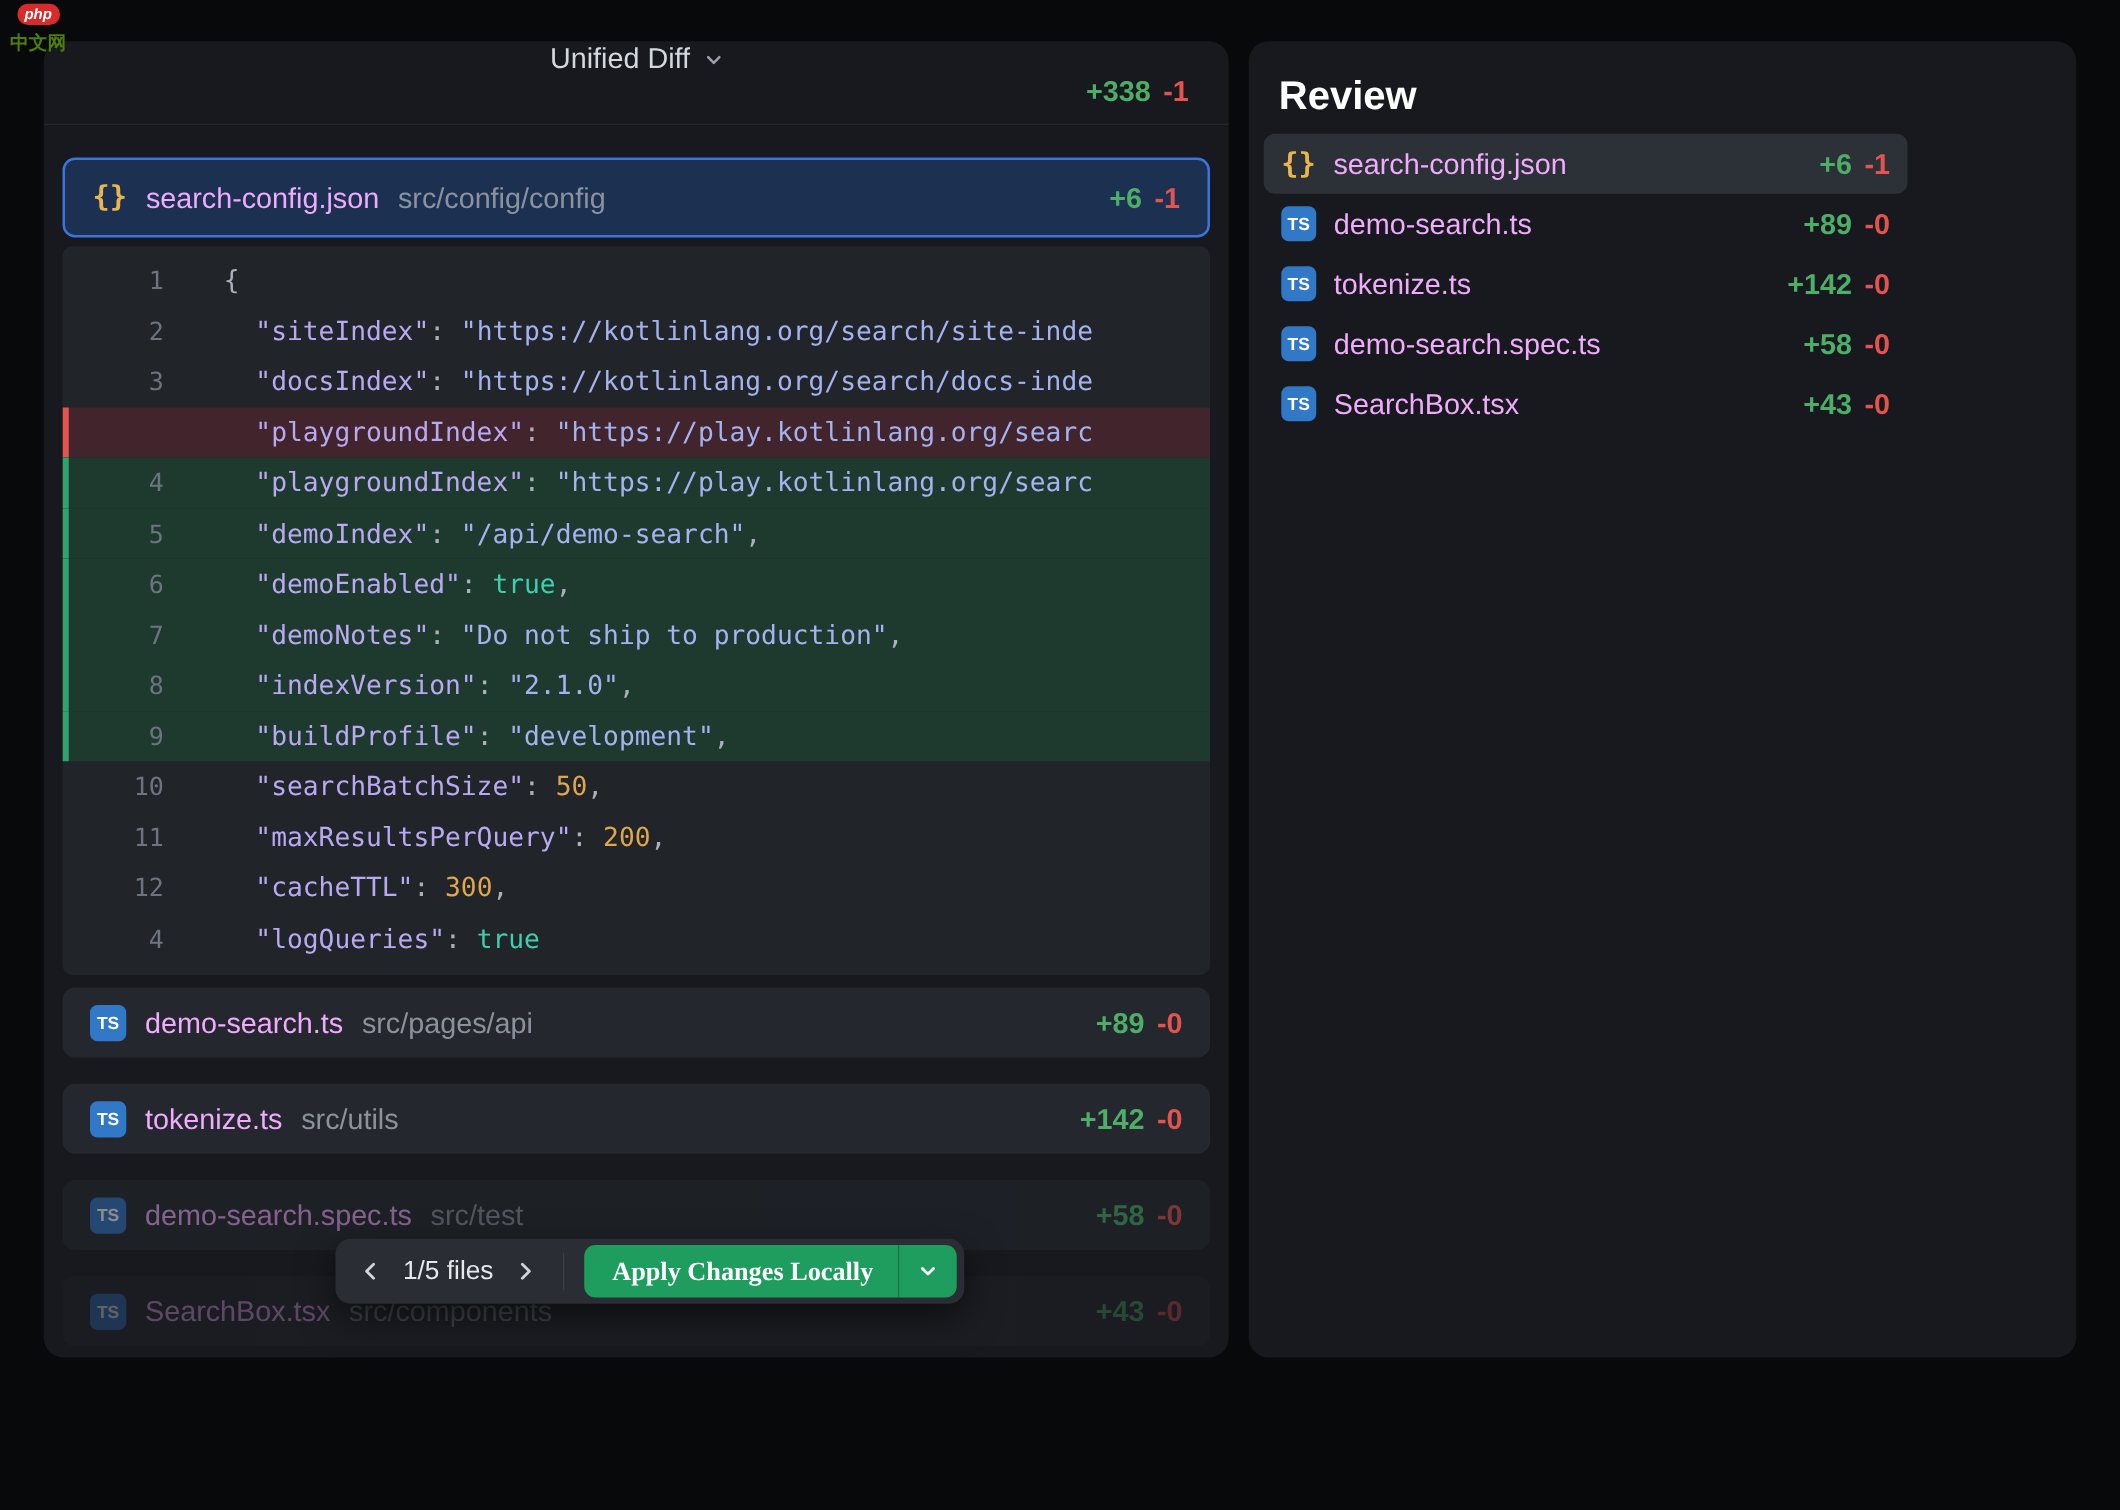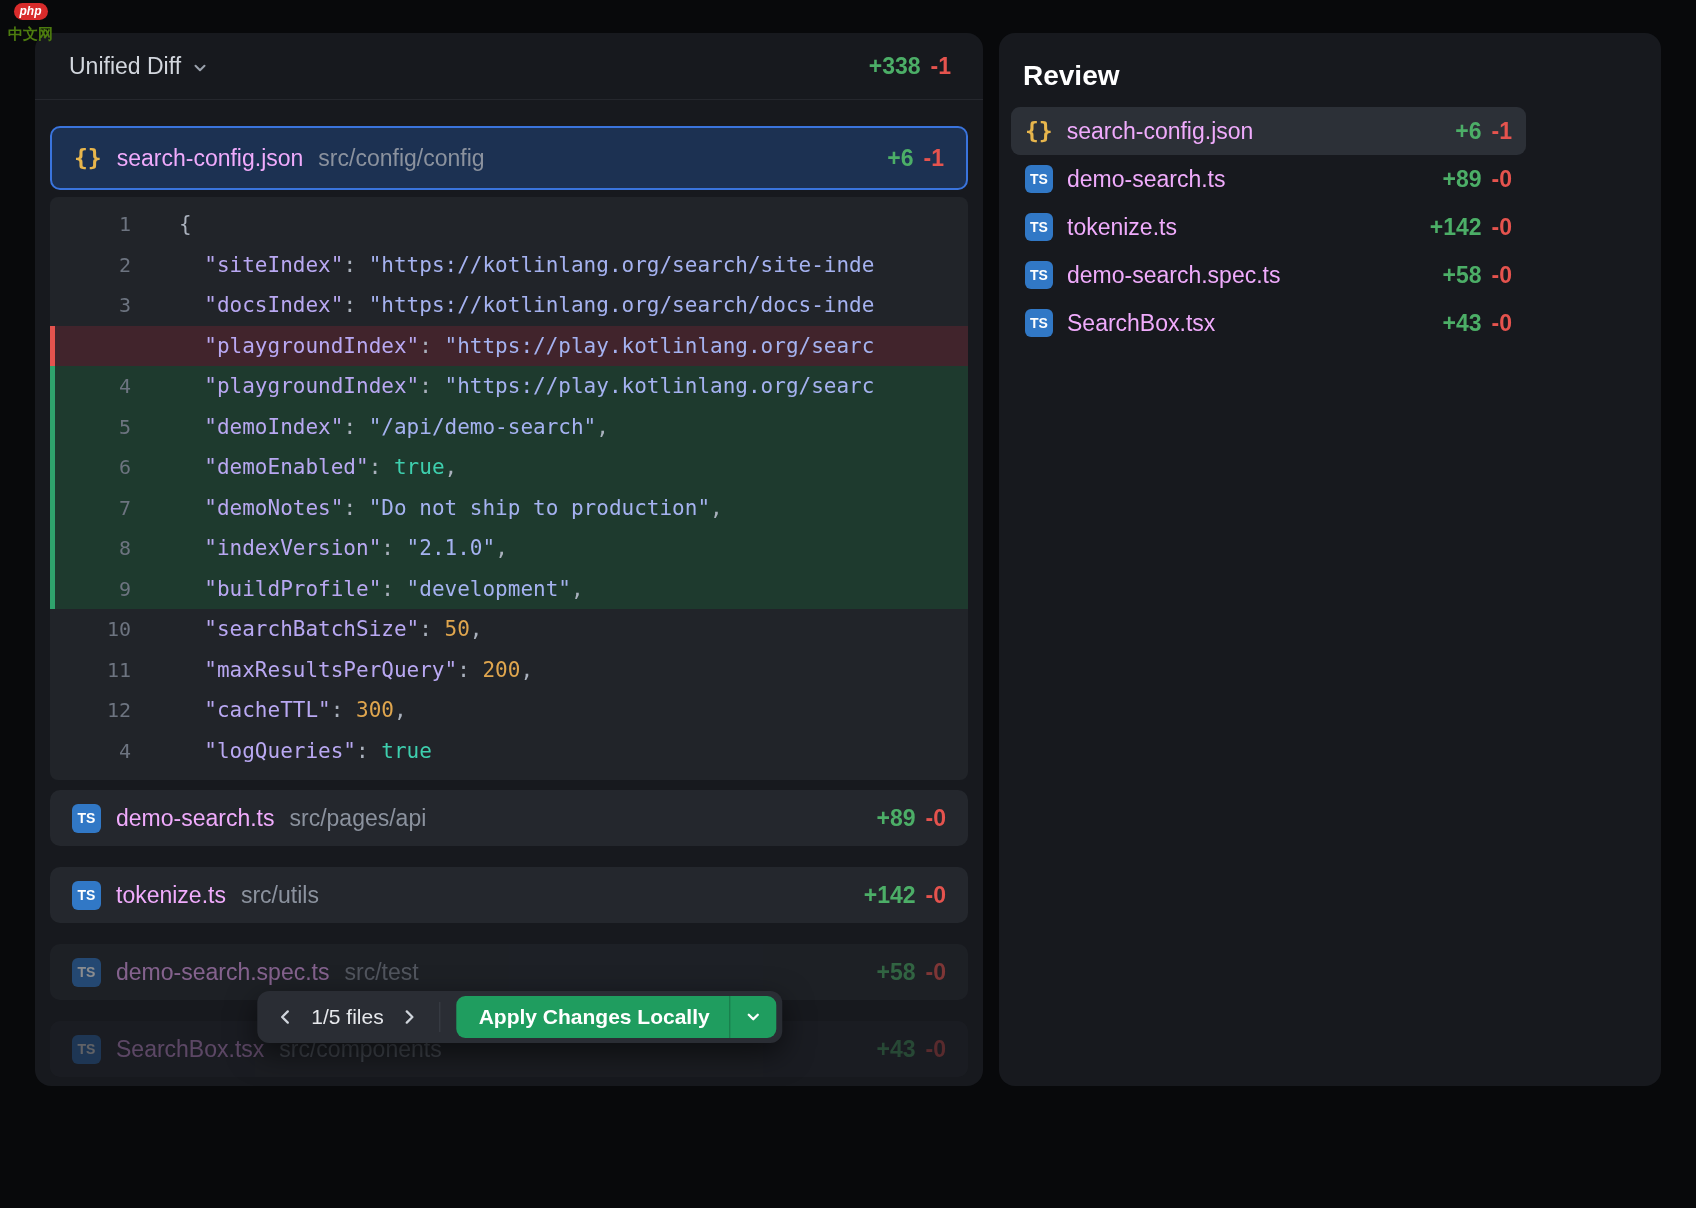--- a/index.html
+++ b/index.html
@@ -17,21 +17,21 @@
   .wm-badge { background:#d92b2b; color:#fff; font-size:12px; font-style:italic; font-weight:700; padding:2px 6px; border-radius:10px; line-height:1.1; }
   .wm-text { color:#4d7c0f; font-size:15px; font-weight:700; }
 
   
   .diff-panel {
     position:absolute; left:35px; top:33px; width:948px; height:1053px;
     background:#17191e; border-radius:16px; overflow:hidden;
   }
   .diff-header {
     height:67px; display:flex; align-items:center;
-    padding:0 32px 0 34px; border-bottom:1px solid #25272d;
+    padding:0 32px 0 34px; border-bottom:1px solid #25272d;flex-direction:column;
   }
   .view-mode { display:flex; align-items:center; gap:10px; color:#d3d7de; font-size:23px; cursor:pointer; }
   .view-mode svg { color:#9aa1ac; margin-top:3px; }
   .header-counts { margin-left:auto; font-size:23px; font-weight:700; display:flex; gap:10px; }
   .add { color:#4cae67; }
   .del { color:#e5534e; }
 
   .diff-body { padding:26px 15px 0 15px; }
 
   .file-card {
@@ -88,32 +88,32 @@
   }
   .nav-btn {
     background:none; border:none; color:#cfd4db; width:36px; height:36px;
     display:flex; align-items:center; justify-content:center; cursor:pointer;
   }
   .pager-text { color:#e6e8ec; font-size:21px; padding:0 4px; }
   .vdiv { width:1px; height:30px; background:#3c4049; margin:0 12px 0 8px; flex:none; }
   .apply-btn {
     display:flex; align-items:center; background:#1f9d5f; height:42px;
     border-radius:9px; padding:0 0 0 22px; color:#fff; font-size:21px;
-    font-weight:700; cursor:pointer; overflow:hidden;
+    font-weight:700; cursor:pointer; overflow:hidden;font-family:Liberation Serif, serif;
   }
   .apply-btn .label { padding-right:20px; }
   .btn-sep { width:1px; align-self:stretch; background:rgba(0,0,0,.25); flex:none; }
   .apply-chevron { padding:0 14px; display:flex; align-items:center; height:100%; }
 
   
   .review-panel {
     position:absolute; left:999px; top:33px; width:662px; height:1053px;
     background:#17191e; border-radius:16px; padding:26px 12px 0 12px;
   }
-  .review-title { font-size:28px; font-weight:700; color:#fff; margin:0 0 14px 12px; line-height:34px; }
+  .review-title { font-size:32px; font-weight:700; color:#fff; margin:0 0 14px 12px; line-height:34px; }
   .review-item {
     display:flex; align-items:center; gap:14px; height:48px;
     padding:0 14px; border-radius:9px; width:515px; font-size:23px;
   }
   .review-item.selected { background:#2c3037; }
   .review-item .ts-badge { width:28px; height:28px; }
 </style>
 </head>
 <body>
 

